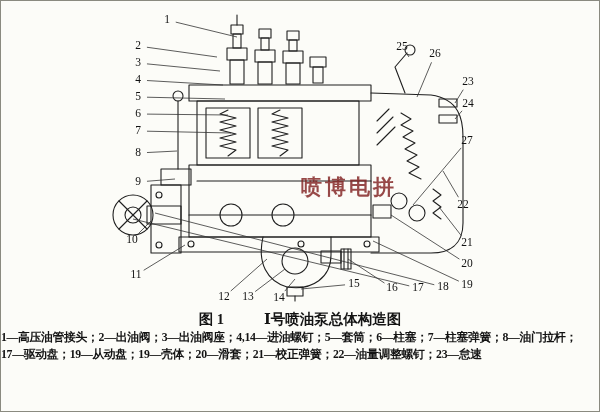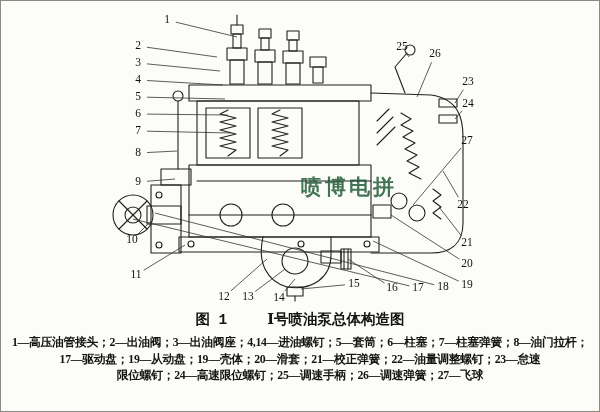--- a/index.html
+++ b/index.html
@@ -10,28 +10,28 @@
   }
   .diagram{position:relative;width:598px;height:302px;}
   .diagram svg{position:absolute;left:0;top:0;}
   #callout-layer line{stroke:#333;stroke-width:.8;}
   #callout-layer text{
     font-size:11.5px;text-anchor:middle;dominant-baseline:middle;
     fill:#111;font-family:"Liberation Serif","DejaVu Serif",serif;
   }
   .watermark{
     position:absolute;left:300px;top:172px;font-size:21px;font-weight:bold;
-    letter-spacing:3px;color:#14532d;opacity:.8;pointer-events:none;
+    letter-spacing:3px;color:#7f1d1d;opacity:.8;pointer-events:none;
   }
   .caption{
     text-align:center;height:20px;line-height:20px;margin-top:6px;
     font-size:14.5px;font-weight:bold;
   }
-  .caption .cap-label{margin-right:40px;font-family:Liberation Mono, monospace;}
-  .legend{margin-top:5px;text-align:center;font-size:11.8px;line-height:16.5px;
+  .caption .cap-label{margin-right:40px;}
+  .legend{text-align:left;font-size:11.8px;line-height:16.5px;
     font-weight:600;letter-spacing:-0.3px;white-space:nowrap;}
 </style>
 </head>
 <body>
 
 <div class="page">
 
   <div class="diagram">
     <svg width="598" height="302" viewBox="0 0 598 302">
 
@@ -176,16 +176,15 @@
     <div class="watermark">喷博电拼</div>
   </div>
 
   <div class="caption">
     <span class="cap-label">图 1</span><span>Ⅰ号喷油泵总体构造图</span>
   </div>
 
   <div class="legend">
     <div>1—高压油管接头；2—出油阀；3—出油阀座；4,14—进油螺钉；5—套筒；6—柱塞；7—柱塞弹簧；8—油门拉杆；</div>
     <div>17—驱动盘；19—从动盘；19—壳体；20—滑套；21—校正弹簧；22—油量调整螺钉；23—怠速</div>
-    <div>限位螺钉；24—高速限位螺钉；25—调速手柄；26—调速弹簧；27—飞球</div>
   </div>
 
 </div>
 
 </body></html>

